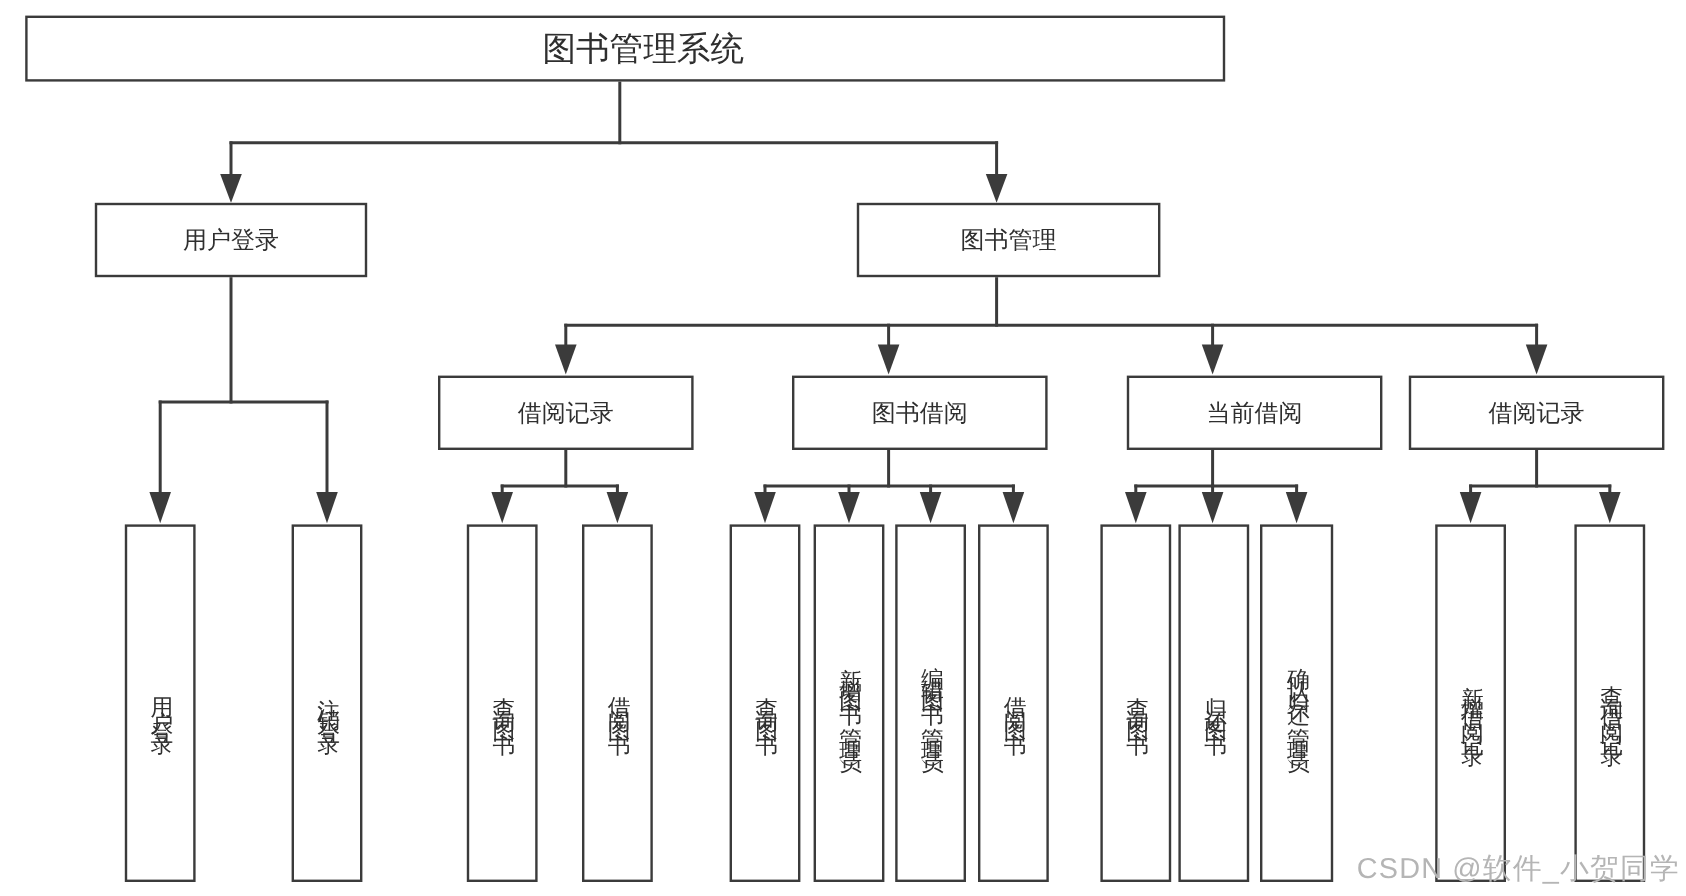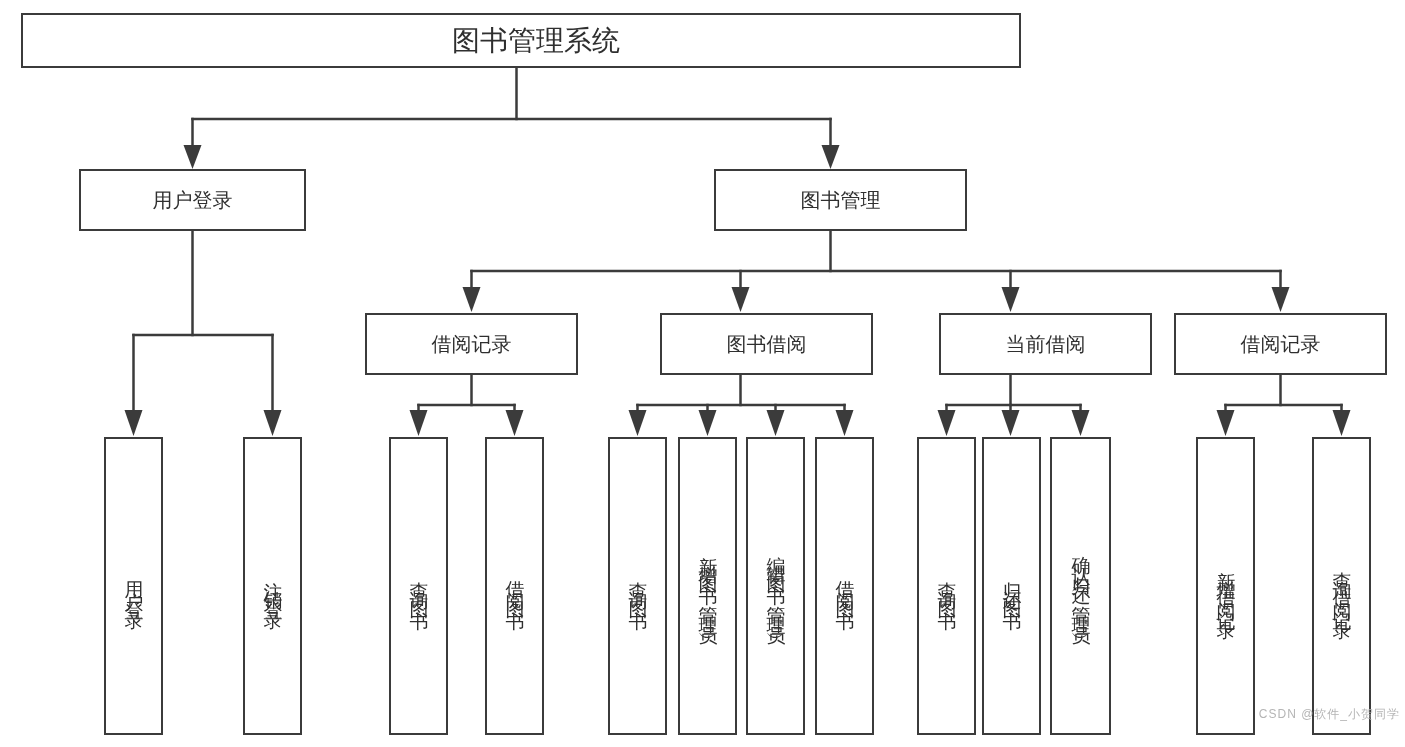--- a/index.html
+++ b/index.html
@@ -21,22 +21,22 @@
   .l3{top:313px;width:213px;}
   .leaf{top:437px;width:59px;height:298px;font-size:19px;}
   .vlbl{
     writing-mode:vertical-rl;text-orientation:mixed;
     letter-spacing:10px;line-height:1.1;white-space:nowrap;
   }
   svg.connectors{position:absolute;left:0;top:0;pointer-events:none;}
   .connectors .ln{stroke:var(--line-color,#3b3b3b);stroke-width:2.5;fill:none;stroke-linecap:square;}
   .connectors .arrow{fill:var(--line-color,#3b3b3b);stroke:none;}
   .watermark{
-    position:absolute;right:5px;bottom:24px;
-    font-size:12px;color:var(--watermark-color,#b5b5b5);letter-spacing:1px;margin-top:32px;
+    position:absolute;right:5px;bottom:7px;
+    font-size:24px;color:var(--watermark-color,#b5b5b5);letter-spacing:1px;margin-top:32px;
   }
 </style>
 </head>
 <body>
 
 <div class="stage">
 
   <svg class="connectors" width="1405" height="747" viewBox="0 0 1405 747">
 
     <g>

